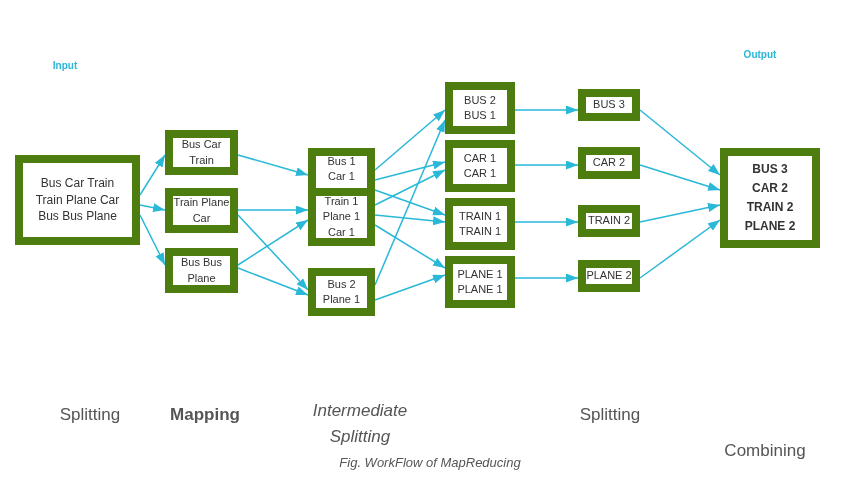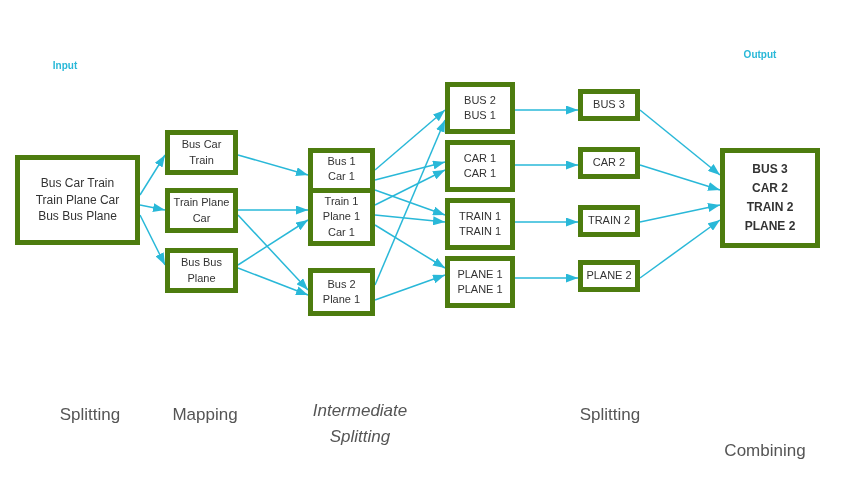--- a/index.html
+++ b/index.html
@@ -13,21 +13,21 @@
       overflow: hidden;
       position: relative;
     }
     .diagram-container {
       position: relative;
       width: 857px;
       height: 500px;
     }
     .box {
       position: absolute;
-      border: 5px solid #4d7c0f;
+      border: 8px solid #4d7c0f;
       background: #fff;
       text-align: center;
       display: flex;
       align-items: center;
       justify-content: center;
       line-height: 1.4;
       color: #333;
       font-size: 11px;
     }
     .label {
@@ -150,22 +150,23 @@
   <div class="box" style="left:578px; top:205px; width:62px; height:32px; font-size:11px;">TRAIN 2</div>
 
   <div class="box" style="left:578px; top:260px; width:62px; height:32px; font-size:11px;">PLANE 2</div>
 
   <div class="label label-cyan" style="left:720px; top:49px; width:80px;">Output</div>
 
   <div class="box" style="left:720px; top:148px; width:100px; height:100px; font-size:12px; font-weight:bold; line-height:1.6;">BUS 3<br>CAR 2<br>TRAIN 2<br>PLANE 2</div>
 
   <div class="label" style="left:30px; top:405px; width:120px;">Splitting</div>
 
-  <div class="label" style="left:165px; top:405px; width:80px;">Mapping</div>
+  <div class="label" style="left:165px; top:405px; width:80px;font-weight:bold;">Mapping</div>
 
   <div class="label" style="left:310px; top:398px; width:100px; line-height:1.5;font-style:italic;">Intermediate<br>Splitting</div>
 
   <div class="label" style="left:570px; top:405px; width:80px;">Splitting</div>
 
   <div class="label" style="left:720px; top:405px; width:90px;margin-top:36px;">Combining</div>
 
+  <div class="fig-caption" style="left:280px; top:455px; width:300px;">Fig. WorkFlow of MapReducing</div>
 
 </div>
 
 </body></html>

